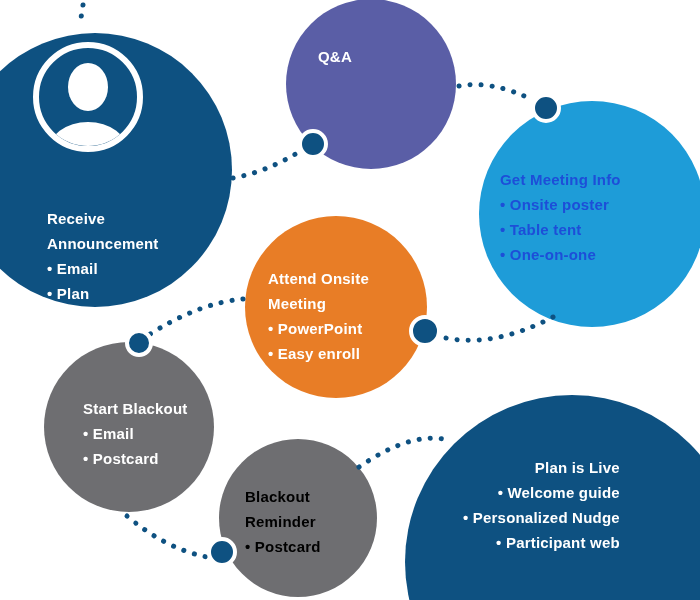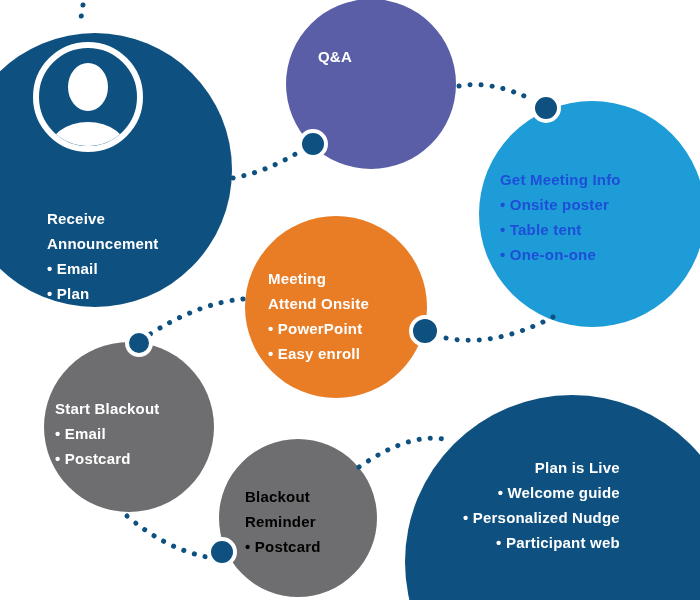--- a/index.html
+++ b/index.html
@@ -55,27 +55,27 @@
       </div>
       <div class="node" style="left: 479px; top: 101px; height: 226px; width: 226px; background: rgb(30, 156, 216);"></div>
       <div class="node-text" style="left: 500px; top: 167px; color: #1d4ed8;">
         <div>Get Meeting Info</div>
         <div>• Onsite poster</div>
         <div>• Table tent</div>
         <div>• One-on-one</div>
       </div>
       <div class="node" style="left: 245px; top: 216px; height: 182px; width: 182px; background: rgb(232, 125, 38);"></div>
       <div class="node-text" style="left: 268px; top: 266px; color: rgb(255, 255, 255);">
+        <div>Attend Onsite</div>
         <div>Meeting</div>
-        <div>Attend Onsite</div>
         <div>• PowerPoint</div>
         <div>• Easy enroll</div>
       </div>
       <div class="node" style="left: 44px; top: 342px; height: 170px; width: 170px; background: rgb(110, 110, 113);"></div>
-      <div class="node-text" style="left: 55px; top: 396px; color: rgb(255, 255, 255);">
+      <div class="node-text" style="left: 83px; top: 396px; color: rgb(255, 255, 255);">
         <div>Start Blackout</div>
         <div>• Email</div>
         <div>• Postcard</div>
       </div>
       <div class="node" style="left: 219px; top: 439px; height: 158px; width: 158px; background: rgb(110, 110, 113);"></div>
       <div class="node-text" style="left: 245px; top: 484px; color: #000000;">
         <div>Blackout</div>
         <div>Reminder</div>
         <div>• Postcard</div>
       </div>

